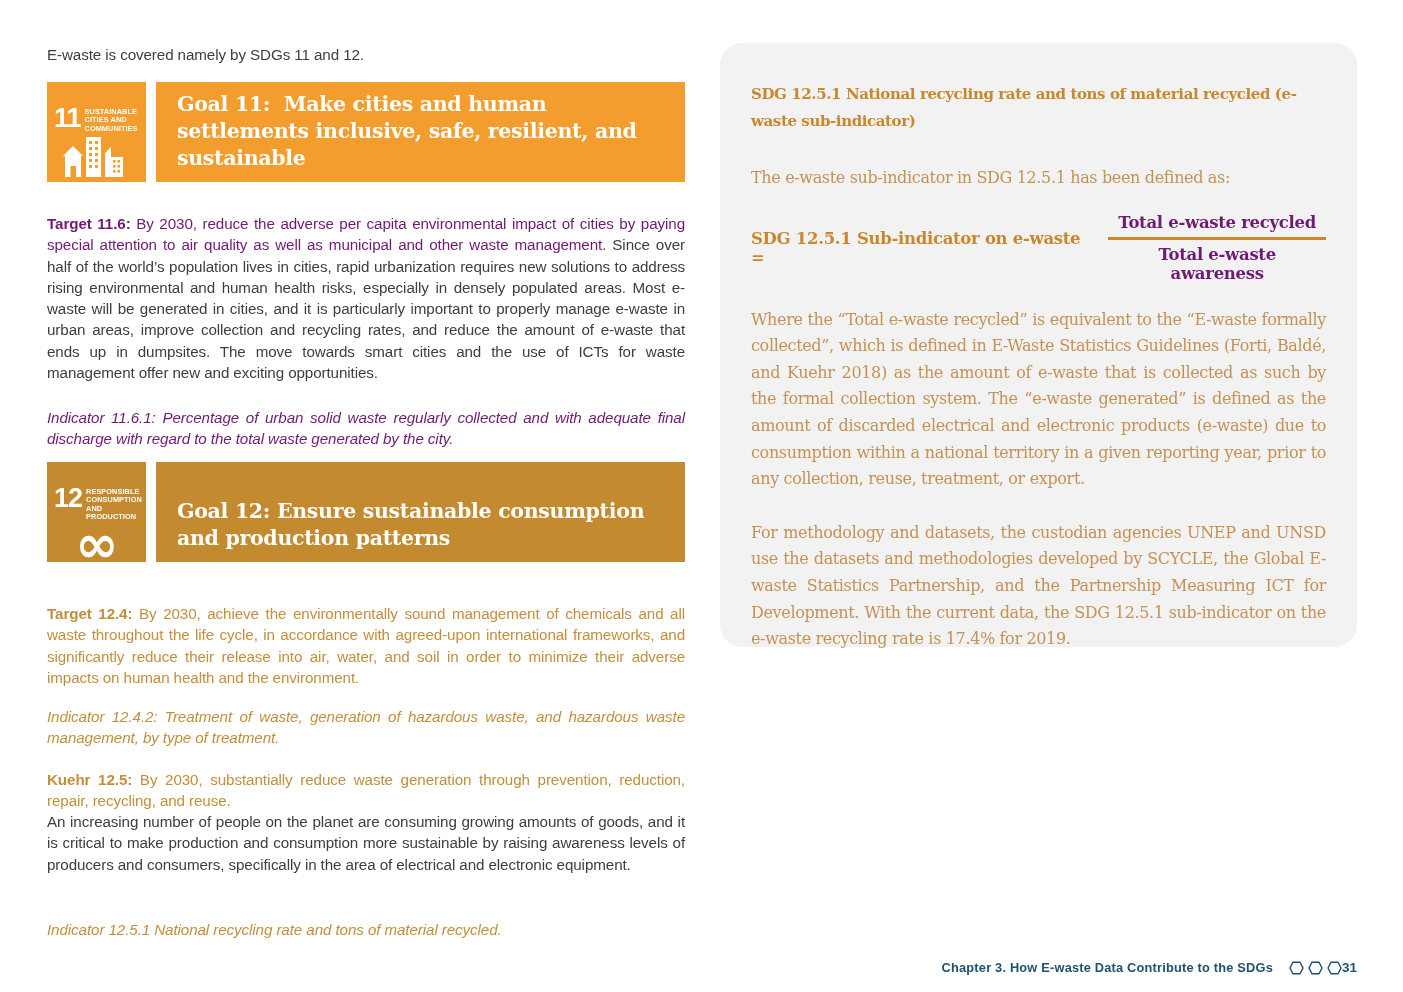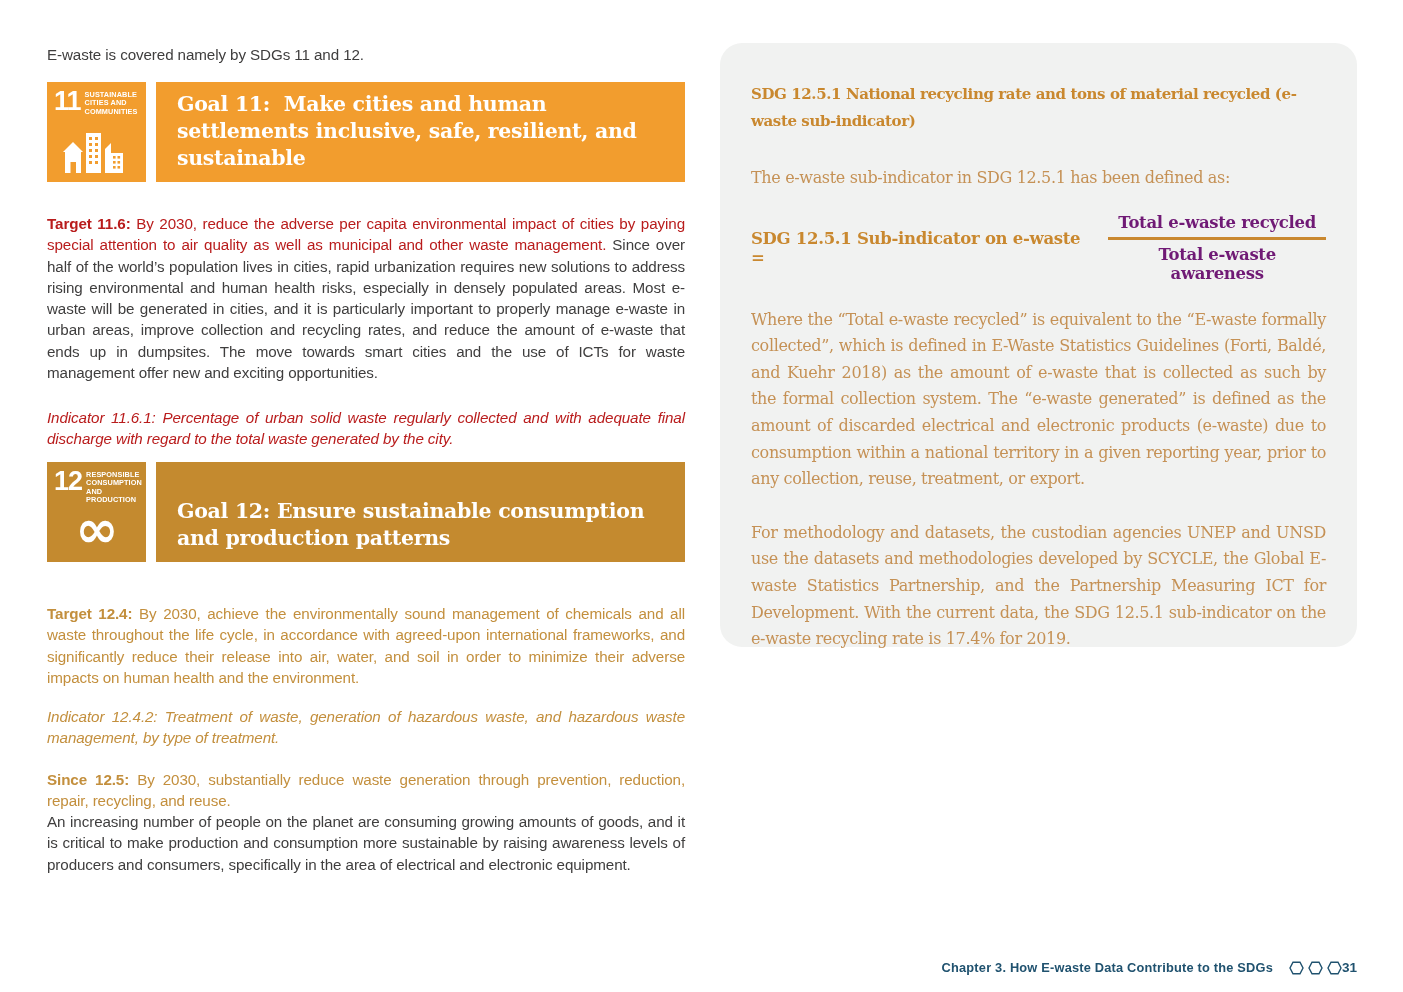--- a/index.html
+++ b/index.html
@@ -10,21 +10,21 @@
   }
   .intro {
     position:absolute; left:47px; top:46px; width:638px;
     font-size:15.2px; color:#3F3E3E; letter-spacing:-0.1px;
   }
   .goal-row { position:absolute; left:47px; width:638px; height:100px; display:flex; }
   .row11 { top:82px; }
   .row12 { top:462px; }
   .sdg-icon {
     width:99px; height:100px; flex:0 0 99px; color:#fff;
-    padding:7px 6px 5px 7px; display:flex; flex-direction:column;
+    padding:24px 6px 5px 7px; display:flex; flex-direction:column;
   }
   .sdg11-bg { background:#F29D2E; }
   .sdg12-bg { background:#C48A2F; }
   .sdg-head { display:flex; align-items:flex-start; }
   .sdg-num { font-size:27px; font-weight:700; line-height:0.9; letter-spacing:-1px; }
   .sdg-label {
     font-size:7.3px; font-weight:700; line-height:1.15; margin:2px 0 0 4px;
     text-transform:uppercase; letter-spacing:0.1px; width:62px;
   }
   .sdg-art { flex:1; display:flex; align-items:flex-end; justify-content:center; padding-bottom:2px; }
@@ -43,21 +43,21 @@
     position:absolute; left:47px; width:638px; text-align:justify;
     font-size:15.2px; line-height:21.3px; letter-spacing:-0.1px;
   }
   .t116 { top:213px; }
   .i116 { top:407px; }
   .t124 { top:603px; }
   .i1242 { top:706px; }
   .t125o { top:769px; }
   .t125d { top:811px; }
   .i1251 { top:919px; }
-  .orange-text { color:#b91c1c; }
+  .orange-text { color:#701a75; }
   .tan-text { color:#C38F3D; }
   .dark-text { color:#3F3E3E; }
   .bold { font-weight:700; }
   .italic { font-style:italic; }
   .panel {
     position:absolute; left:720px; top:43px; width:637px; height:604px;
     background:#F1F2F1; border-radius:22px; padding:38px 31px 0 31px;
     font-family:"DejaVu Serif", serif;
   }
   .panel-title {
@@ -144,24 +144,25 @@
     </div>
     <div class="banner sdg12-bg">
       <div class="banner-title">Goal 12: Ensure sustainable consumption and production patterns</div>
     </div>
   </div>
 
   <p class="para t124"><span class="tan-text bold">Target 12.4:</span><span class="tan-text"> By 2030, achieve the environmentally sound management of chemicals and all waste throughout the life cycle, in accordance with agreed-upon international frameworks, and significantly reduce their release into air, water, and soil in order to minimize their adverse impacts on human health and the environment.</span></p>
 
   <p class="para i1242 tan-text italic">Indicator 12.4.2: Treatment of waste, generation of hazardous waste, and hazardous waste management, by type of treatment.</p>
 
-  <p class="para t125o"><span class="tan-text bold">Since 12.5:</span><span class="tan-text"> By 2030, substantially reduce waste generation through prevention, reduction, repair, recycling, and reuse.</span></p>
+  <p class="para t125o"><span class="tan-text bold">Kuehr 12.5:</span><span class="tan-text"> By 2030, substantially reduce waste generation through prevention, reduction, repair, recycling, and reuse.</span></p>
 
   <p class="para t125d dark-text">An increasing number of people on the planet are consuming growing amounts of goods, and it is critical to make production and consumption more sustainable by raising awareness levels of producers and consumers, specifically in the area of electrical and electronic equipment.</p>
 
+  <p class="para i1251 tan-text italic">Indicator 12.5.1 National recycling rate and tons of material recycled.</p>
 
   <div class="panel">
     <h2 class="panel-title">SDG 12.5.1 National recycling rate and tons of material recycled (e-waste sub-indicator)</h2>
     <p class="panel-body defined-line">The e-waste sub-indicator in SDG 12.5.1 has been defined as:</p>
     <div class="formula-row">
       <div class="formula-label">SDG 12.5.1 Sub-indicator on e-waste =</div>
       <div class="fraction">
         <div class="num">Total e-waste recycled</div>
         <div class="den">Total e-waste awareness</div>
       </div>

